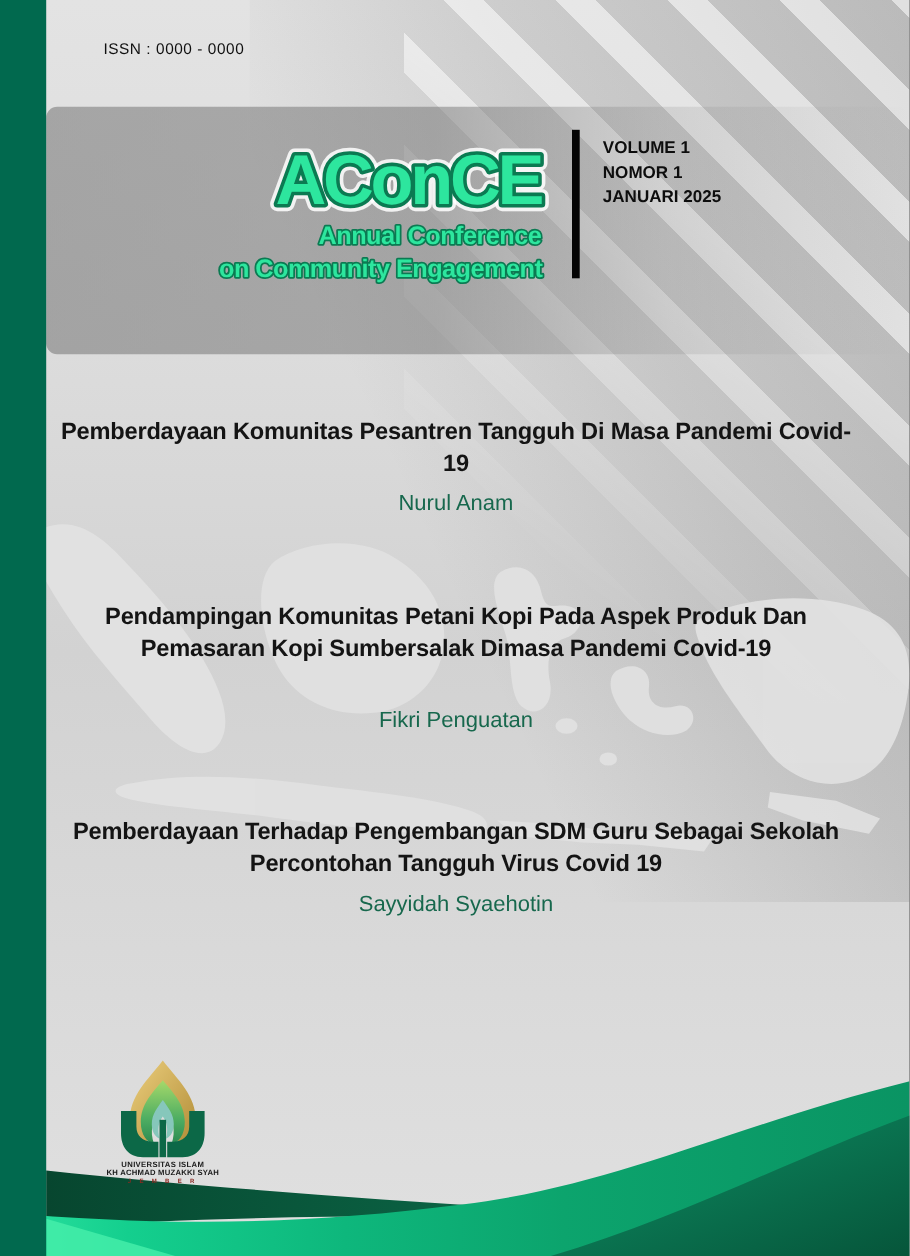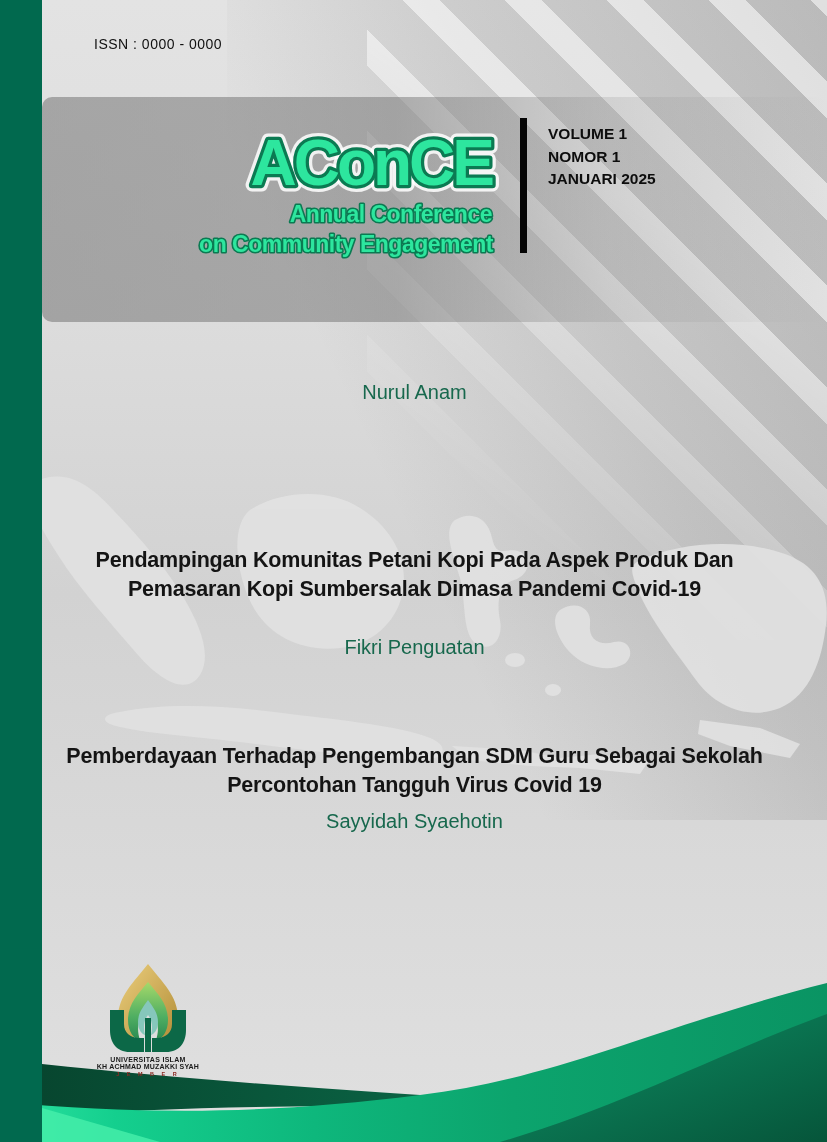--- a/index.html
+++ b/index.html
@@ -21,21 +21,21 @@
   
   .band{position:absolute;left:42px;top:97px;width:785px;height:225px;z-index:4;
     background:linear-gradient(to right,rgba(118,118,118,.56) 0%,rgba(118,118,118,.52) 45%,rgba(118,118,118,.18) 72%,rgba(118,118,118,0) 100%);border-radius:10px;}
   .band svg{position:absolute;left:0;top:0;}
   .logo-main{font-family:"Liberation Sans",sans-serif;font-weight:bold;font-size:64px;letter-spacing:-3px;}
   .logo-sub{font-family:"Liberation Sans",sans-serif;font-weight:bold;font-size:23px;letter-spacing:-.5px;}
   .vol-line{font-family:"Liberation Sans",sans-serif;font-weight:bold;font-size:15.5px;fill:#0d0d0d;}
   
   .article{position:absolute;left:42px;width:745px;text-align:center;z-index:3;padding:0 10px;box-sizing:border-box;}
   .article .title{font-size:21.5px;font-weight:bold;color:#141414;line-height:29px;letter-spacing:-.2px;margin:0 0 7px 0;}
-  .article .author{font-size:20px;color:#17684d;line-height:28px;font-weight:500;}
+  .article .author{font-size:20px;color:#17684d;line-height:28px;font-weight:500;margin-top:8px;}
   
   .map-svg{position:absolute;left:0;top:450px;z-index:1;}
   
   .waves{position:absolute;left:0;bottom:0;z-index:5;}
   
   .univ{position:absolute;left:60px;top:962px;width:176px;text-align:center;z-index:6;}
   .univ-mark{display:block;margin:0 auto;}
   .univ-l1{font-size:7px;font-weight:bold;color:#1a1a1a;letter-spacing:.3px;margin-top:2px;}
   .univ-l2{font-size:7px;font-weight:bold;color:#1a1a1a;letter-spacing:.2px;}
   .univ-l3{font-size:5.5px;font-weight:bold;color:#8a2a22;letter-spacing:3px;margin-top:1px;}
@@ -76,20 +76,21 @@
       <rect x="478" y="21" width="7" height="135" fill="#050505"></rect>
       <g>
         <text class="vol-line" x="506" y="42">VOLUME 1</text>
         <text class="vol-line" x="506" y="65">NOMOR 1</text>
         <text class="vol-line" x="506" y="87">JANUARI 2025</text>
       </g>
     </svg>
   </div>
 
   <div class="article" style="top:378px">
+    <div class="title">Pemberdayaan Komunitas Pesantren Tangguh Di Masa Pandemi Covid-19</div>
     <div class="author">Nurul Anam</div>
   </div>
 
   <div class="article" style="top:546px">
     <div class="title">Pendampingan Komunitas Petani Kopi Pada Aspek Produk Dan Pemasaran Kopi Sumbersalak Dimasa Pandemi Covid-19</div>
   </div>
 
   <div class="article" style="top:633px">
     <div class="author">Fikri Penguatan</div>
   </div>

